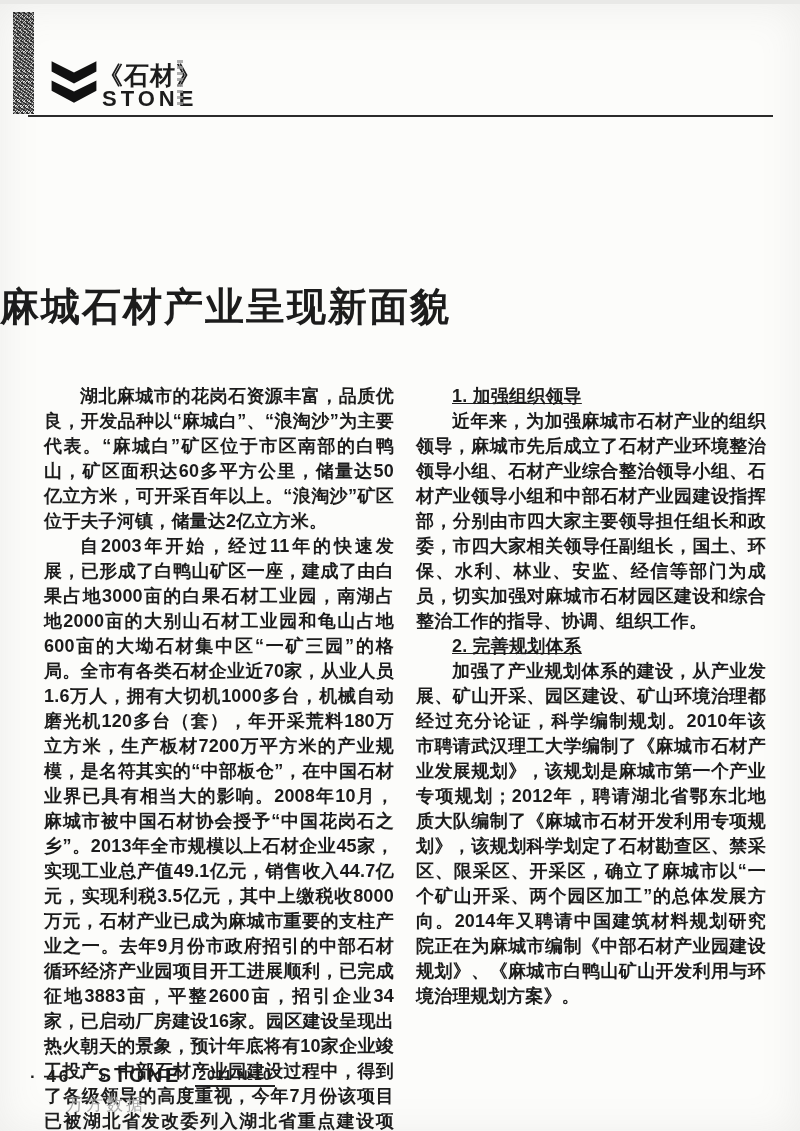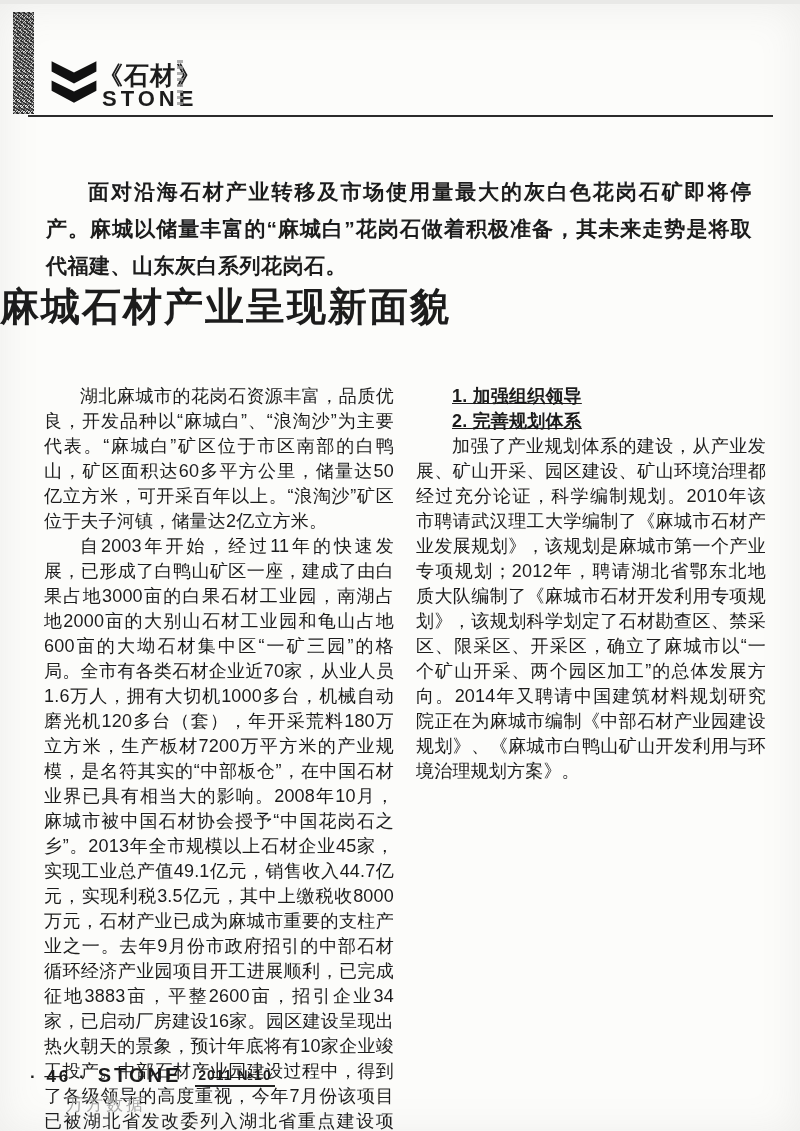--- a/index.html
+++ b/index.html
@@ -48,21 +48,21 @@
     position:absolute;left:0;top:341px;width:100%;
     font-size:15px;font-weight:700;text-align:center;letter-spacing:2px;
   }
   
   .cols{
     position:absolute;left:44px;top:380px;width:722px;
     display:flex;gap:22px;
   }
   .col{width:350px;}
   .col p{
-    margin:0;font-size:18px;line-height:25px;font-weight:400;
+    margin:0;font-size:18px;line-height:25px;font-weight:700;
     text-indent:2em;text-align:justify;letter-spacing:.2px;
   }
   .col p.h{font-weight:700;text-align:left;text-decoration:underline;}
   
   .footer{
     position:absolute;left:30px;top:1060px;display:flex;align-items:flex-end;
   }
   .page-marker{font-size:17px;font-weight:600;letter-spacing:3px;}
   .journal{font-size:20px;font-weight:700;letter-spacing:3px;margin-left:10px;}
   .issue{
@@ -83,31 +83,31 @@
 
   <svg class="logo-mark" width="48" height="46" viewBox="0 0 60 56">
     <polygon points="2,2 30,16 58,2 58,15 30,30 2,15" fill="#111"></polygon>
     <polygon points="2,26 30,40 58,26 58,39 30,54 2,39" fill="#111"></polygon>
   </svg>
   <div class="logo-zh">《石材》</div>
   <div class="logo-en">STONE</div>
   <div class="vstrip"></div>
   <div class="rule"></div>
 
-  <p class="lede">面对沿海石材产业转移及市场使用量最大的灰白色花岗石矿即将停产。麻城以储量丰富的“麻城白”花岗石做着积极准备，其未来走势是将取代福建、山东灰白系列花岗石。</p>
 
   <h1 class="title">麻城石材产业呈现新面貌</h1>
 
   <div class="cols">
     <div class="col">
       <p>湖北麻城市的花岗石资源丰富，品质优良，开发品种以“麻城白”、“浪淘沙”为主要代表。“麻城白”矿区位于市区南部的白鸭山，矿区面积达60多平方公里，储量达50亿立方米，可开采百年以上。“浪淘沙”矿区位于夫子河镇，储量达2亿立方米。</p>
       <p>自2003年开始，经过11年的快速发展，已形成了白鸭山矿区一座，建成了由白果占地3000亩的白果石材工业园，南湖占地2000亩的大别山石材工业园和龟山占地600亩的大坳石材集中区“一矿三园”的格局。全市有各类石材企业近70家，从业人员1.6万人，拥有大切机1000多台，机械自动磨光机120多台（套），年开采荒料180万立方米，生产板材7200万平方米的产业规模，是名符其实的“中部板仓”，在中国石材业界已具有相当大的影响。2008年10月，麻城市被中国石材协会授予“中国花岗石之乡”。2013年全市规模以上石材企业45家，实现工业总产值49.1亿元，销售收入44.7亿元，实现利税3.5亿元，其中上缴税收8000万元，石材产业已成为麻城市重要的支柱产业之一。去年9月份市政府招引的中部石材循环经济产业园项目开工进展顺利，已完成征地3883亩，平整2600亩，招引企业34家，已启动厂房建设16家。园区建设呈现出热火朝天的景象，预计年底将有10家企业竣工投产。中部石材产业园建设过程中，得到了各级领导的高度重视，今年7月份该项目已被湖北省发改委列入湖北省重点建设项目，麻城市也被省国土厅确定为全省矿产资源勘查开发整体推进试点县市。</p>
     </div>
     <div class="col">
       <p class="h">1. 加强组织领导</p>
+      <p>近年来，为加强麻城市石材产业的组织领导，麻城市先后成立了石材产业环境整治领导小组、石材产业综合整治领导小组、石材产业领导小组和中部石材产业园建设指挥部，分别由市四大家主要领导担任组长和政委，市四大家相关领导任副组长，国土、环保、水利、林业、安监、经信等部门为成员，切实加强对麻城市石材园区建设和综合整治工作的指导、协调、组织工作。</p>
       <p class="h">2. 完善规划体系</p>
       <p>加强了产业规划体系的建设，从产业发展、矿山开采、园区建设、矿山环境治理都经过充分论证，科学编制规划。2010年该市聘请武汉理工大学编制了《麻城市石材产业发展规划》，该规划是麻城市第一个产业专项规划；2012年，聘请湖北省鄂东北地质大队编制了《麻城市石材开发利用专项规划》，该规划科学划定了石材勘查区、禁采区、限采区、开采区，确立了麻城市以“一个矿山开采、两个园区加工”的总体发展方向。2014年又聘请中国建筑材料规划研究院正在为麻城市编制《中部石材产业园建设规划》、《麻城市白鸭山矿山开发利用与环境治理规划方案》。</p>
     </div>
   </div>
 
   <div class="footer">
     <span class="page-marker">· 46 ·</span>
     <span class="journal">STONE</span>
     <span class="issue">2011 №10</span>
   </div>

